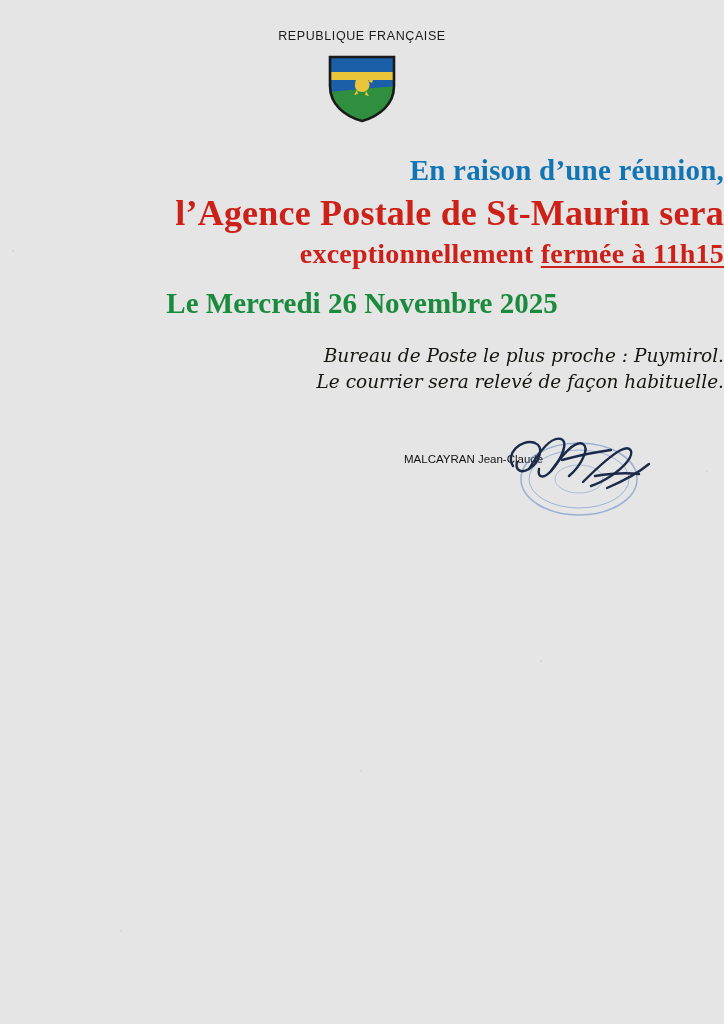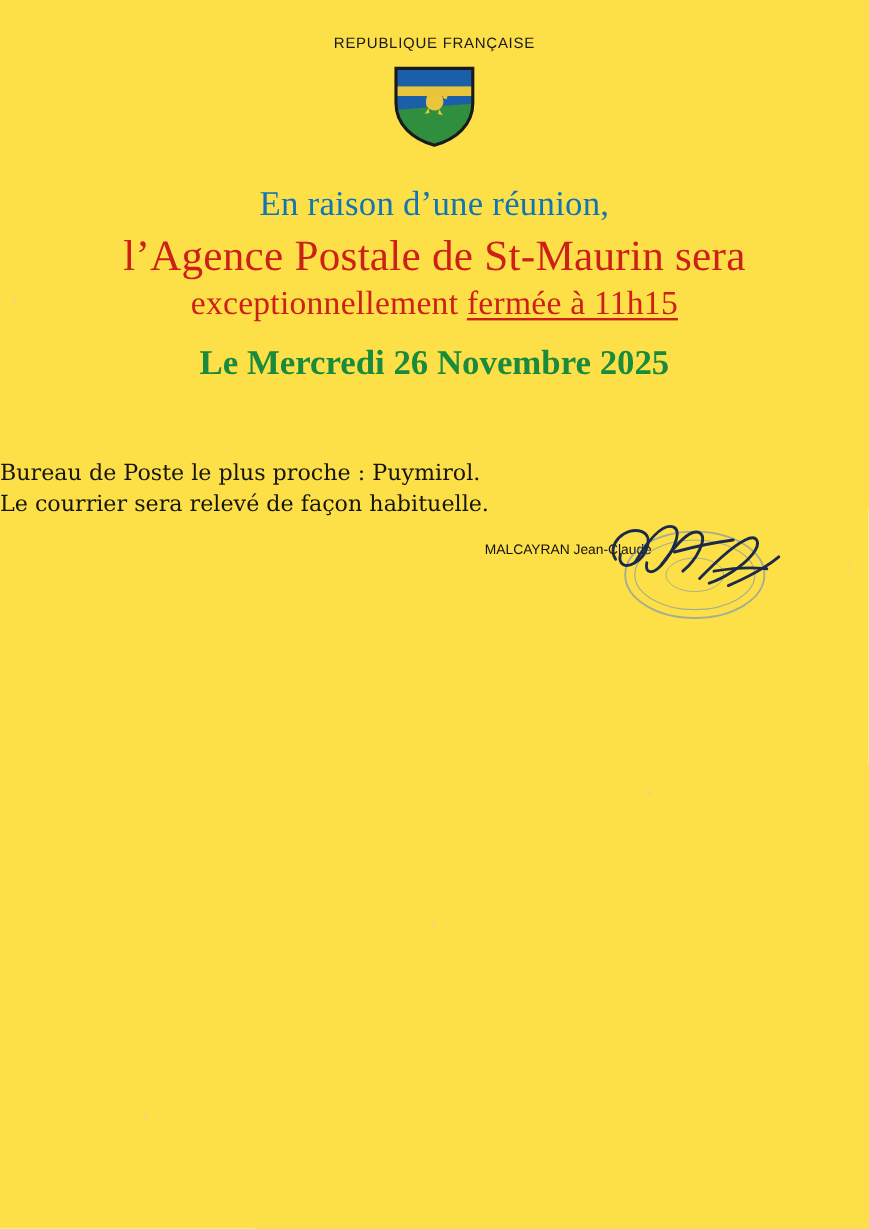--- a/index.html
+++ b/index.html
@@ -10,21 +10,21 @@
   body {
     width: 724px;
     height: 1024px;
     position: relative;
     font-family: "Liberation Serif", serif;
     overflow: hidden;
   }
   .page {
     position: absolute;
     inset: 0;
-    background: #fde047;
+    background: #e5e5e5;
   }
 
   
   .header {
     text-align: center;
     padding-top: 28px;
   }
   .header .line {
     font-family: "Liberation Sans", sans-serif;
     font-size: 12.5px;
@@ -45,22 +45,23 @@
     display: block;
   }
 
   
   .message {
     text-align: center;
     margin-top: 28px;
     line-height: 1.30;
   }
   .msg-line {
-    font-weight: normal;
+    font-weight: bold;
     letter-spacing: 0.2px;
+    text-align: right;
   }
   .msg-line-1 {
     color: #1175b5;
     font-size: 29px;
   }
   .msg-line-2 {
     color: #cc2018;
     font-size: 36px;
   }
   .msg-line-3 {
@@ -75,23 +76,24 @@
     color: #1a8a3c;
     font-size: 29px;
     font-weight: bold;
     text-underline-offset: 4px;
     margin-top: 12px;
     display: inline-block;
   }
 
   
   .body-text {
-    margin-top: 59px;
-    text-align: left;
+    margin-top: 20px;
+    text-align: right;
     color: #15150f;
+    font-style: italic;
     font-size: 18.5px;
     line-height: 26px;
     font-family: "DejaVu Serif", serif;
   }
   .body-text div {
     white-space: nowrap;
   }
 
   
   .sign-block {

